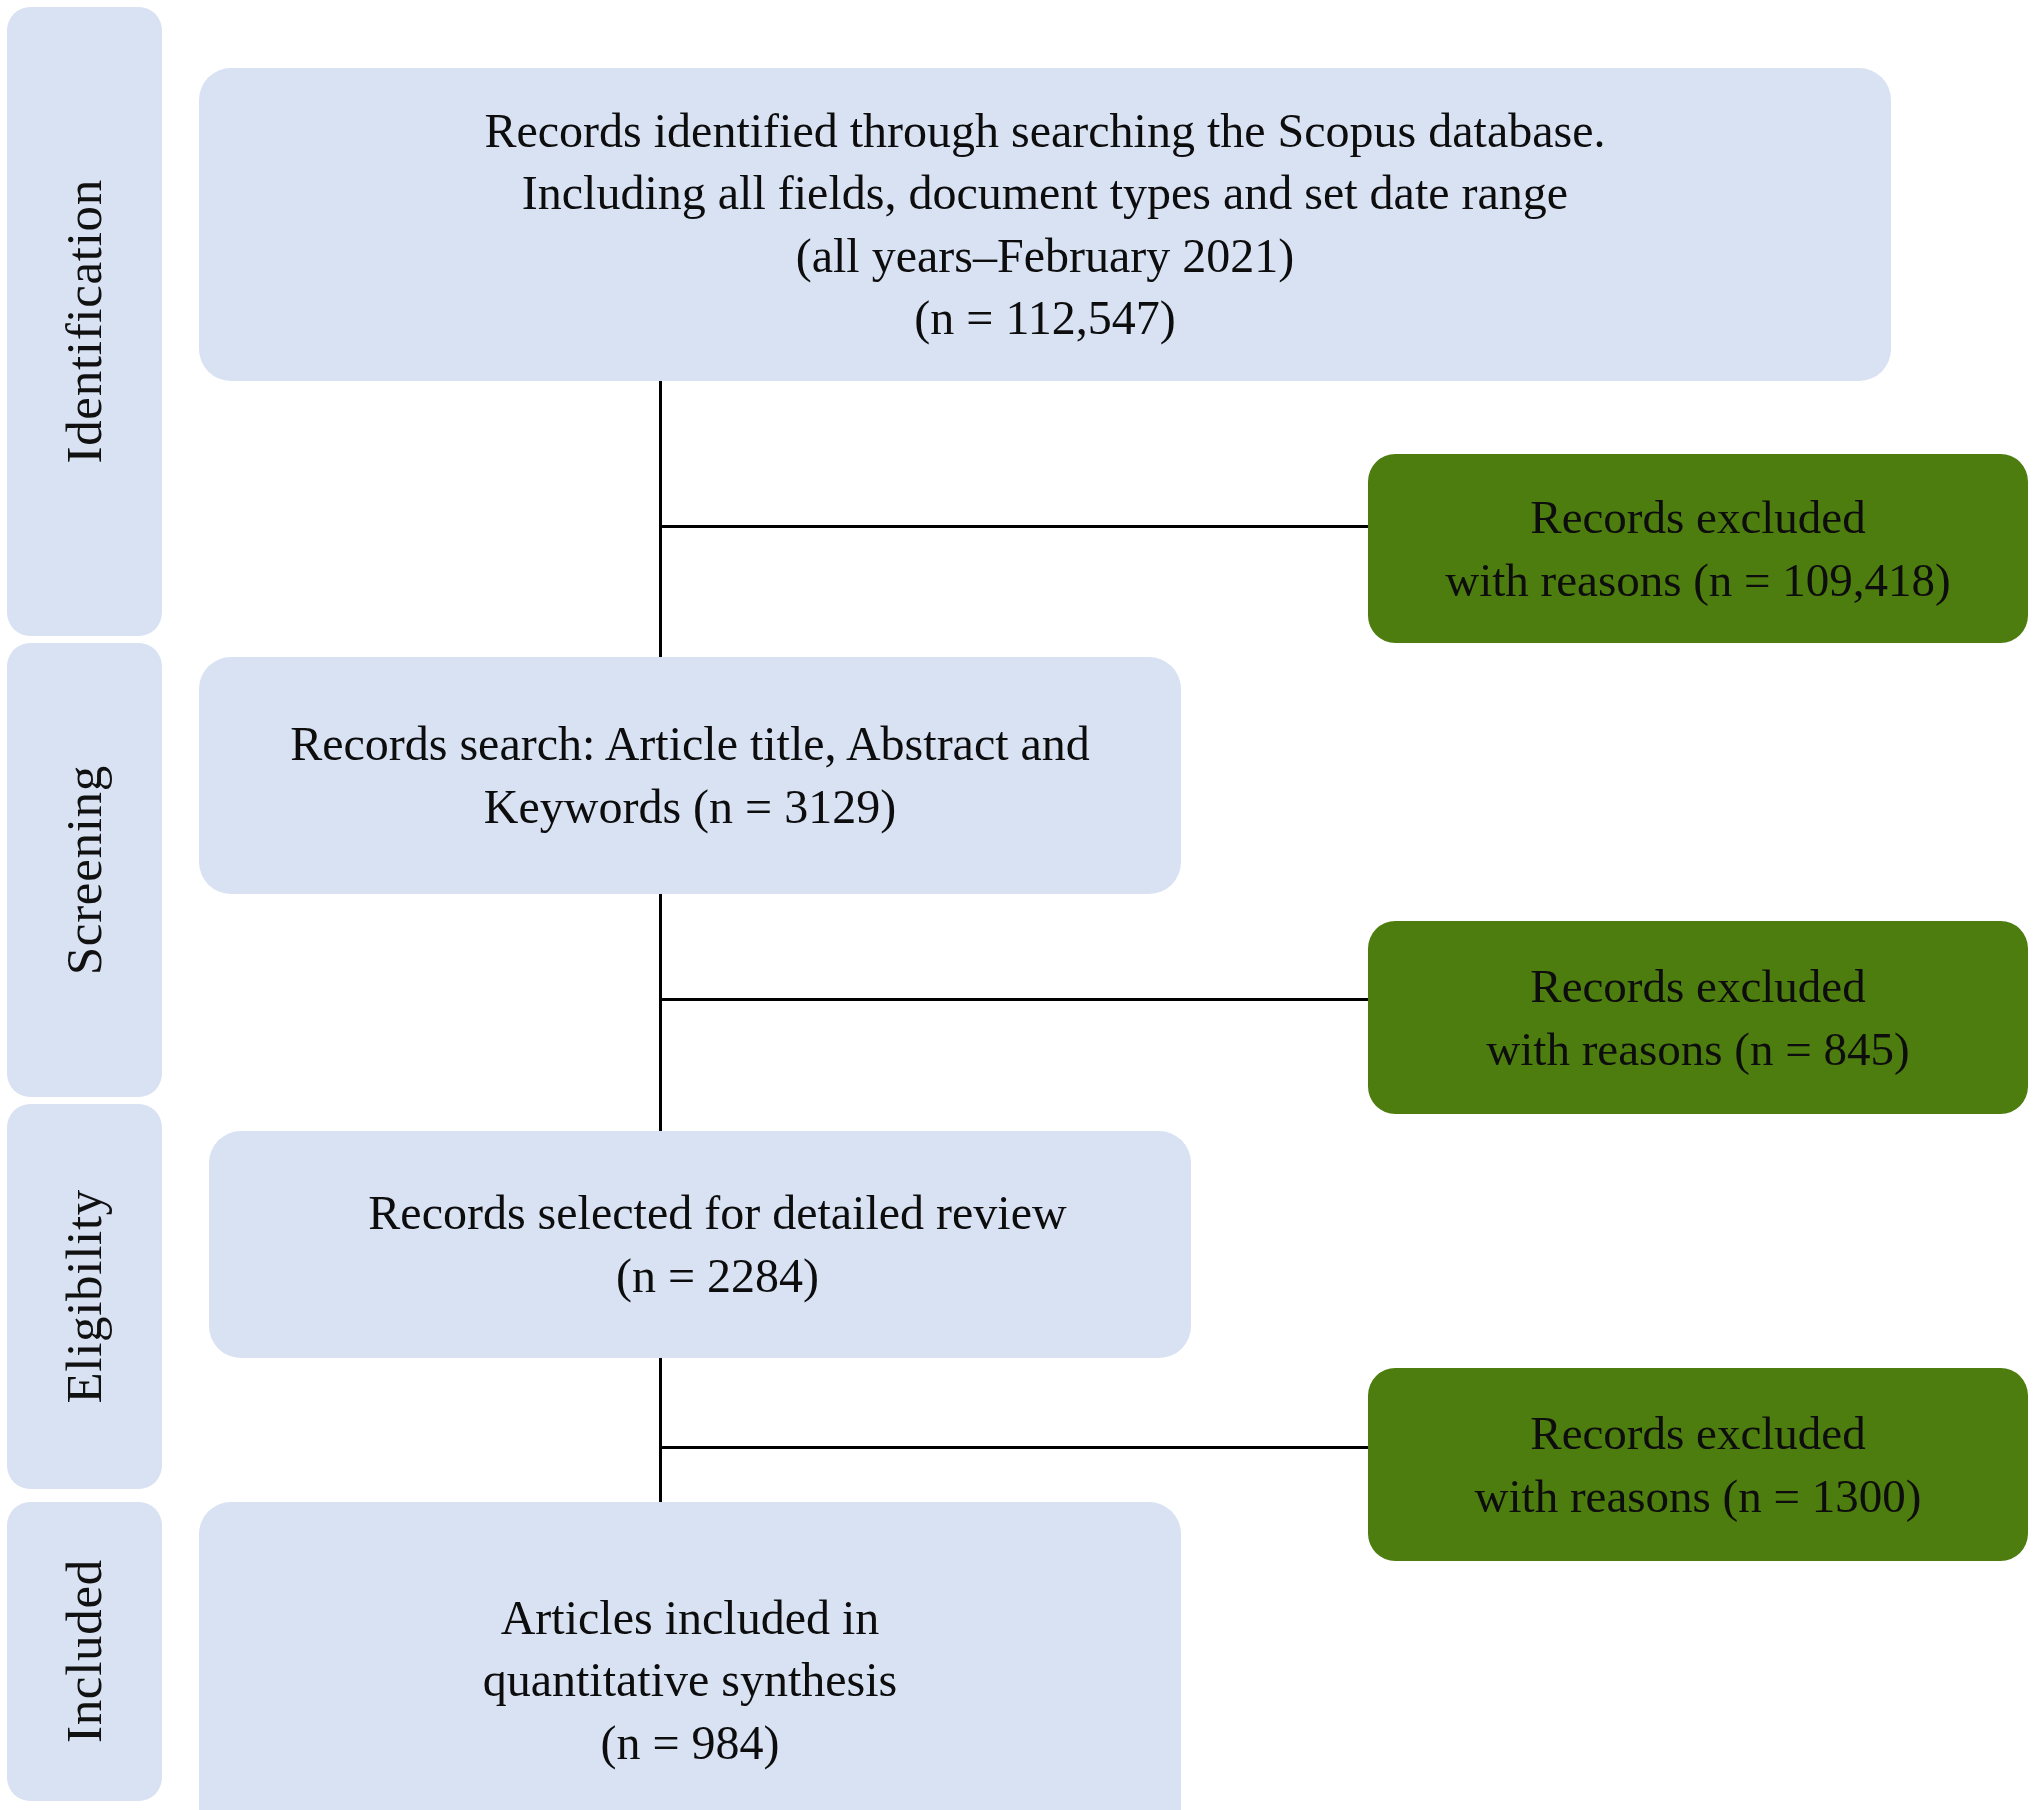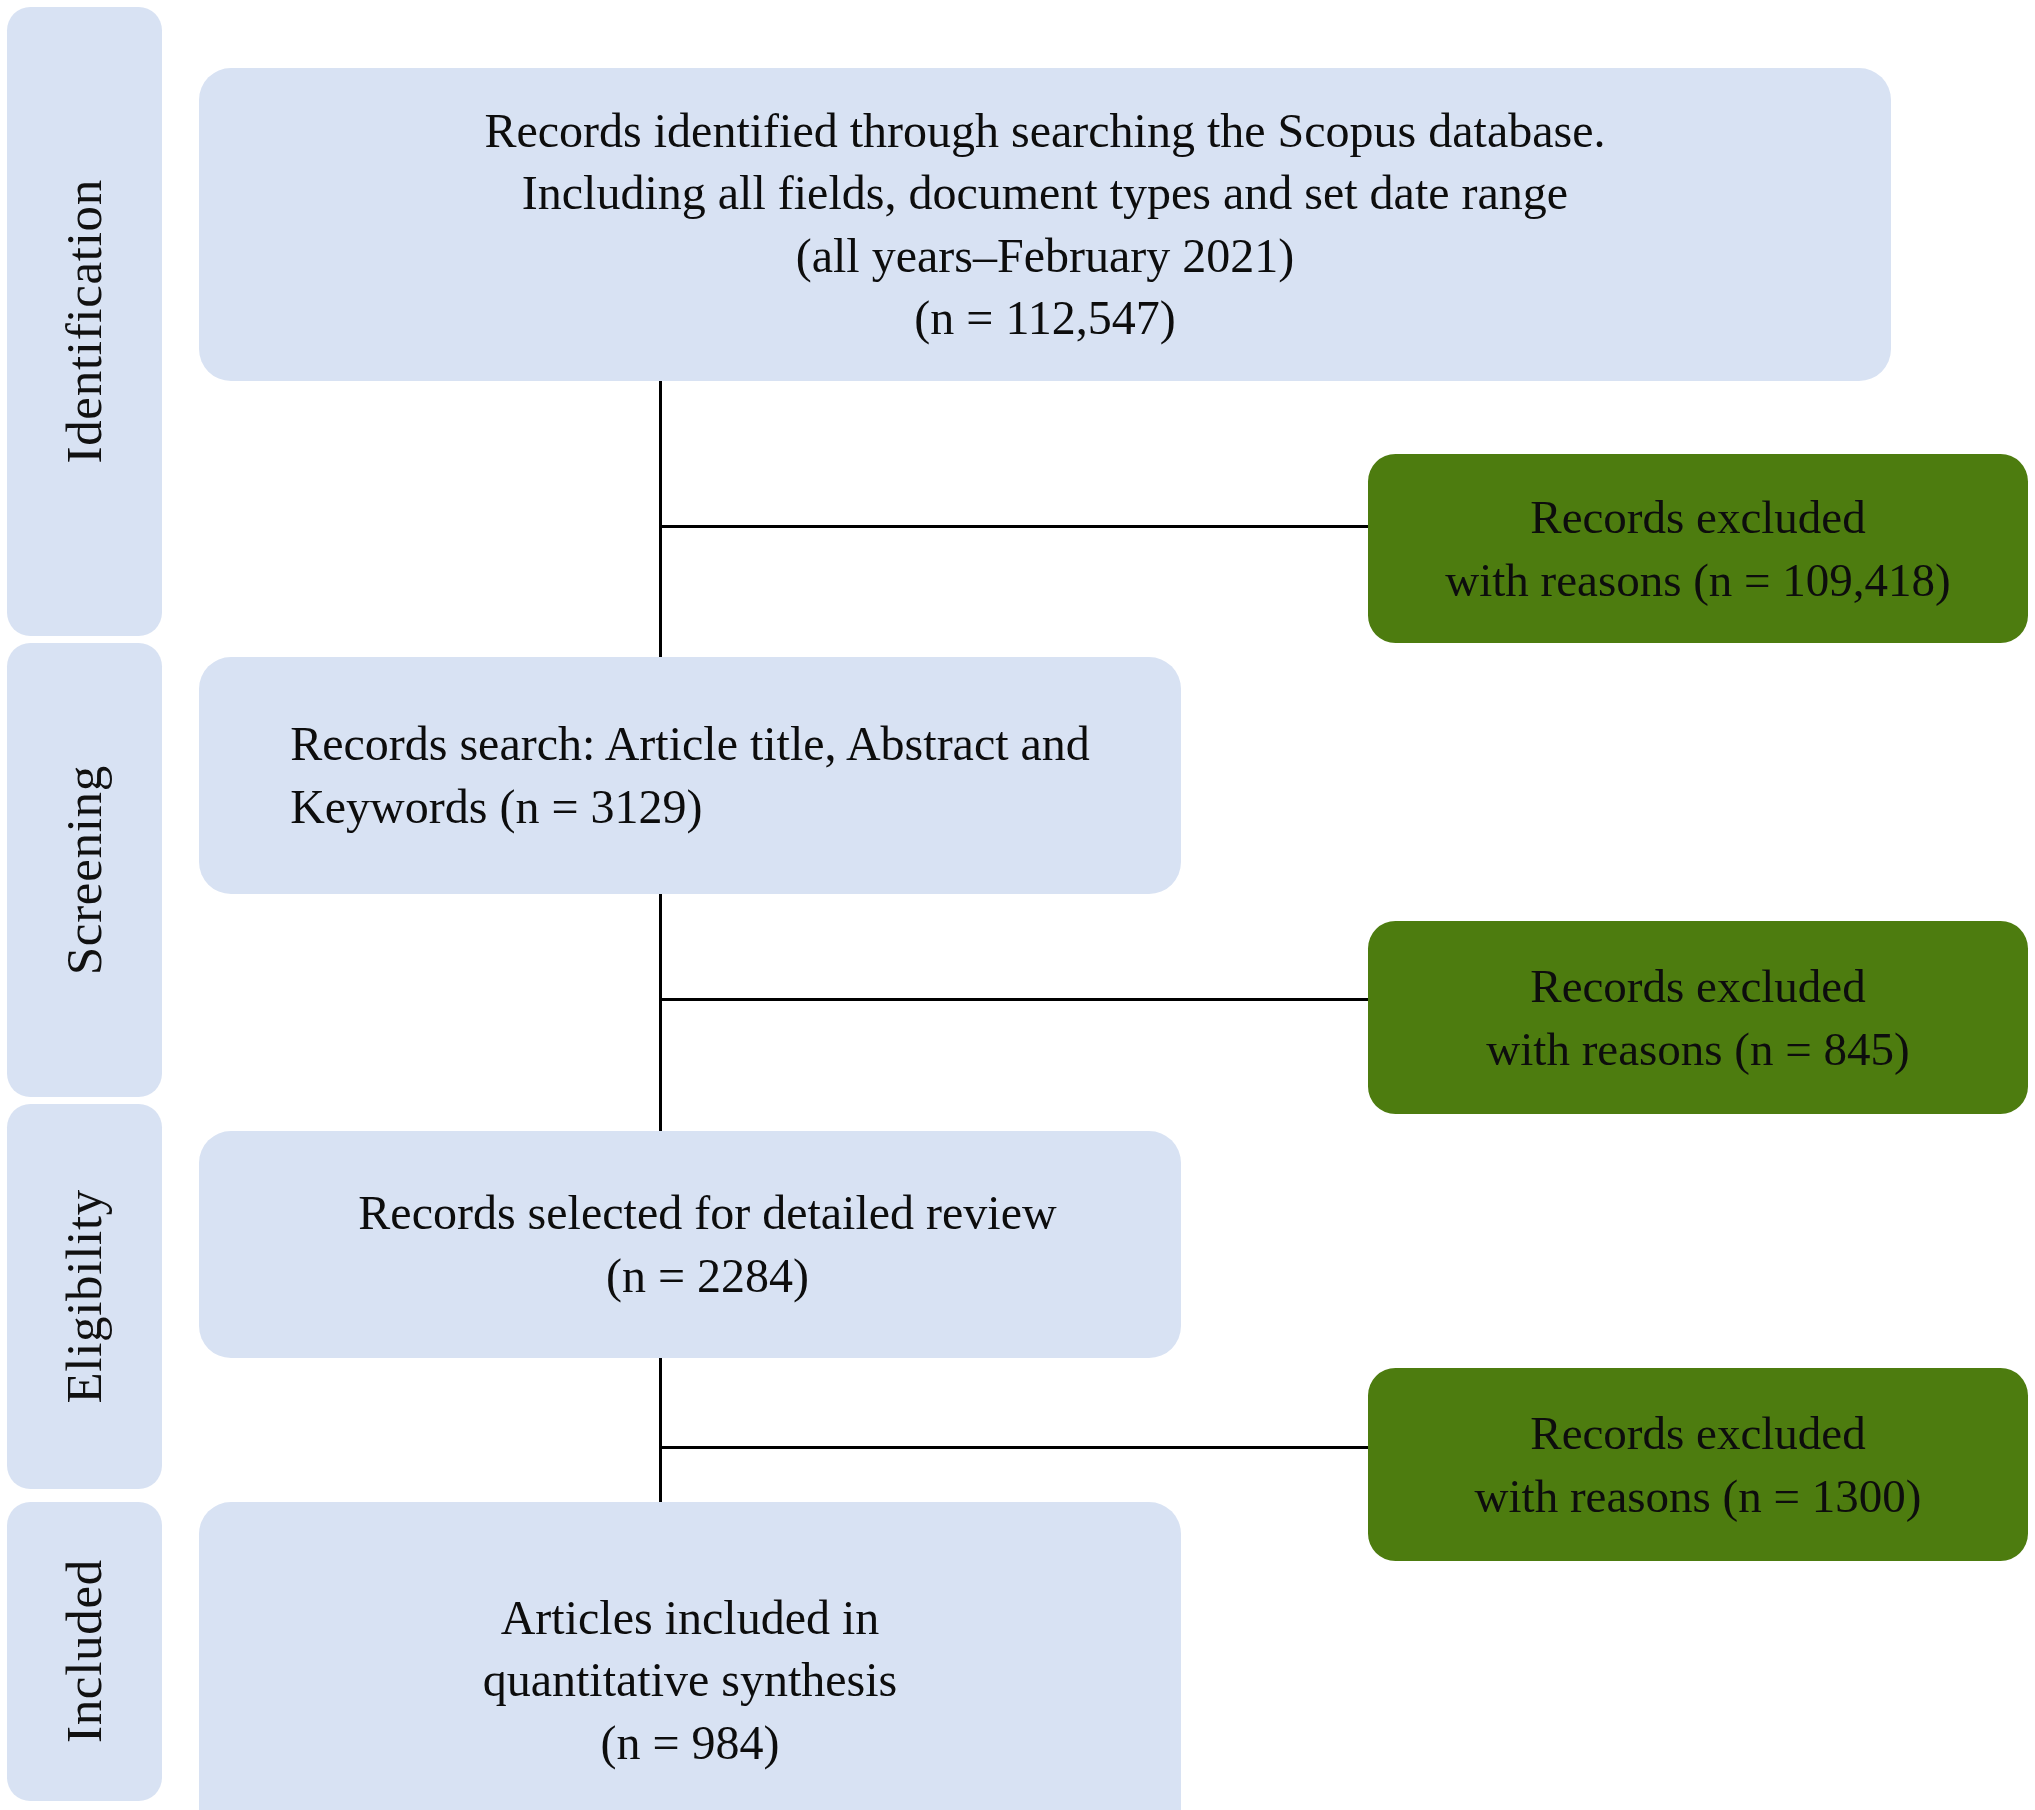--- a/index.html
+++ b/index.html
@@ -121,25 +121,25 @@
       <span class="ln">Records identified through searching the Scopus database.</span>
       <span class="ln">Including all fields, document types and set date range</span>
       <span class="ln">(all years–February 2021)</span>
       <span class="ln">(n = 112,547)</span>
     </div>
   </div>
 
   <div class="box box-blue" style="left:199px; top:657px; width:982px; height:237px;">
     <div class="box-text" style="text-align:left;">
       <span class="ln">Records search: Article title, Abstract and</span>
-      <span class="ln" style="text-align:left;">Keywords (n = 3129)</span>
+      <span class="ln" style="text-align:center;">Keywords (n = 3129)</span>
     </div>
   </div>
 
-  <div class="box box-blue" style="left:199px; top:1131px; width:982px; height:227px;padding-left:35px;">
+  <div class="box box-blue" style="left:209px; top:1131px; width:982px; height:227px;padding-left:35px;">
     <div class="box-text" style="text-align:left;">
       <span class="ln">Records selected for detailed review</span>
       <span class="ln" style="text-align:center;">(n = 2284)</span>
     </div>
   </div>
 
   <div class="box box-blue" style="left:199px; top:1502px; width:982px; height:357px;">
     <div class="box-text">
       <span class="ln">Articles included in</span>
       <span class="ln">quantitative synthesis</span>

